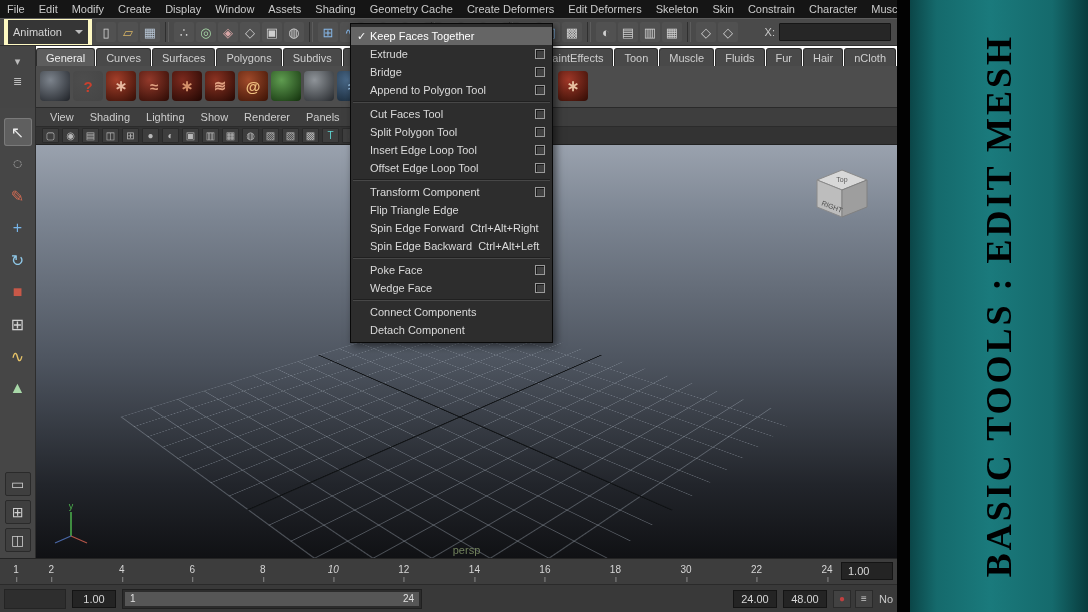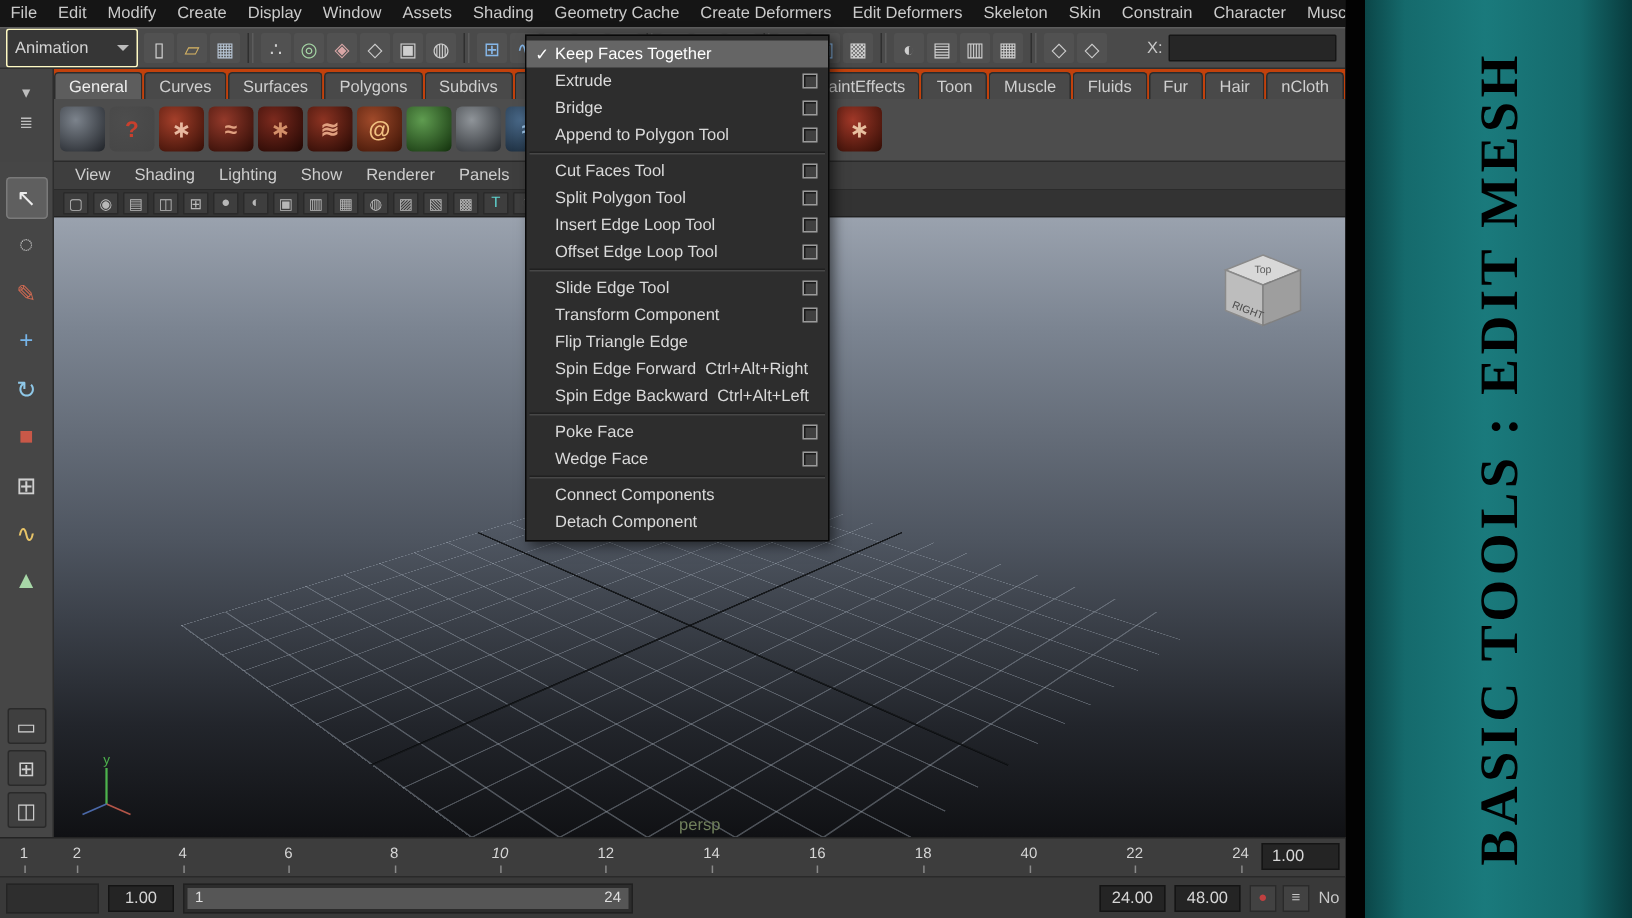--- a/index.html
+++ b/index.html
@@ -5,32 +5,32 @@
   html,body{margin:0;padding:0;background:#000;font-family:"Liberation Sans",sans-serif;}
   #stage{position:relative;width:1088px;height:612px;overflow:hidden;background:#000;user-select:none;}
   #maya{position:absolute;left:0;top:0;width:897px;height:612px;background:#444;overflow:hidden;}
 
   
   #menubar{position:absolute;left:0;top:0;width:897px;height:18px;background:#151515;display:flex;align-items:center;overflow:hidden;}
   .mb-item{padding:2px 7px;font-size:11px;color:#cbcbcb;white-space:nowrap;}
 
   
   #statusline{position:absolute;left:0;top:18px;width:897px;height:28px;background:#4a4a4a;border-top:1px solid #5d5d5d;border-bottom:1px solid #2f2f2f;display:flex;align-items:center;padding:0 4px;box-sizing:border-box;overflow:hidden;}
-  .menuset{width:88px;height:20px;background:#363636;border:1px solid #fef9c3;border-radius:2px;display:flex;align-items:center;justify-content:space-between;padding:12px 5px;color:#d4d4d4;font-size:11px;box-sizing:border-box;margin-right:4px;flex:none;}
+  .menuset{width:88px;height:20px;background:#363636;border:4px solid #fef9c3;border-radius:2px;display:flex;align-items:center;justify-content:space-between;padding:12px 5px;color:#d4d4d4;font-size:11px;box-sizing:border-box;margin-right:4px;flex:none;}
   .tri{width:0;height:0;border-left:4px solid transparent;border-right:4px solid transparent;border-top:4px solid #bbb;}
   #status-icons{display:flex;align-items:center;gap:2px;}
   .st-icon{width:20px;height:20px;display:flex;align-items:center;justify-content:center;font-size:13px;line-height:1;border-radius:2px;background:rgba(255,255,255,0.04);flex:none;}
   .sep{width:2px;height:20px;margin:0 3px;border-left:1px solid #2f2f2f;border-right:1px solid #5c5c5c;flex:none;}
   .x-wrap{margin-left:auto;display:flex;align-items:center;gap:4px;color:#c8c8c8;font-size:11px;padding-right:2px;flex:none;}
   .x-input{width:110px;height:16px;background:#262626;border:1px solid #161616;border-radius:1px;}
 
   
   #shelf-left{position:absolute;left:0;top:46px;width:36px;height:62px;background:#454545;border-right:1px solid #2d2d2d;display:flex;flex-direction:column;align-items:center;gap:6px;padding-top:8px;box-sizing:border-box;}
   .mini-icon{width:18px;height:14px;color:#bdbdbd;font-size:11px;display:flex;align-items:center;justify-content:center;}
-  #shelf-tabs{position:absolute;left:36px;top:46px;width:861px;height:20px;background:#c2410c;display:flex;align-items:flex-end;overflow:hidden;}
+  #shelf-tabs{position:absolute;left:36px;top:46px;width:861px;height:20px;background:#ffffff;display:flex;align-items:flex-end;overflow:hidden;}
   .shelf-tab{height:18px;padding:0 9px;display:flex;align-items:center;font-size:11px;color:#cfcfcf;background:#494949;border:1px solid #2c2c2c;border-bottom:none;border-radius:3px 3px 0 0;margin-right:1px;white-space:nowrap;box-sizing:border-box;}
   .shelf-tab.active{background:#5d5d5d;color:#eee;}
   .tab-spacer{width:150px;height:1px;}
   #shelf-row{position:absolute;left:36px;top:66px;width:861px;height:42px;background:#4d4d4d;border-bottom:1px solid #2a2a2a;box-sizing:border-box;}
   #shelf-icons-left{position:absolute;left:4px;top:5px;display:flex;gap:3px;}
   #shelf-icons-right{position:absolute;left:522px;top:5px;display:flex;gap:3px;}
   .shelf-icon{width:30px;height:30px;border-radius:4px;display:flex;align-items:center;justify-content:center;font-size:15px;font-weight:bold;}
 
   
   #main{position:absolute;left:0;top:108px;width:897px;height:450px;}
@@ -277,21 +277,21 @@
           <span class="tl-tick" style="left: 0%;">1</span>
           <span class="tl-tick" style="left: 4.34783%;">2</span>
           <span class="tl-tick" style="left: 13.0435%;">4</span>
           <span class="tl-tick" style="left: 21.7391%;">6</span>
           <span class="tl-tick" style="left: 30.4348%;">8</span>
           <span class="tl-tick" style="left: 39.1304%; font-style: italic;">10</span>
           <span class="tl-tick" style="left: 47.8261%;">12</span>
           <span class="tl-tick" style="left: 56.5217%;">14</span>
           <span class="tl-tick" style="left: 65.2174%;">16</span>
           <span class="tl-tick" style="left: 73.913%;">18</span>
-          <span class="tl-tick" style="left: 82.6087%;">40</span>
+          <span class="tl-tick" style="left: 82.6087%;">30</span>
           <span class="tl-tick" style="left: 91.3043%;">22</span>
           <span class="tl-tick" style="left: 100%;">24</span>
         </div>
       <div class="tl-current">1.00</div>
     </div>
 
     <div id="rangebar">
       <div class="rb-blank"></div>
       <div class="field">1.00</div>
       <div class="rb-slider">
@@ -347,25 +347,20 @@
           <span class="cm-optbox"></span>
         </div>
         <div class="cm-item">
           <span class="cm-check"></span>
           <span class="cm-label">Offset Edge Loop Tool</span>
           <span class="cm-optbox"></span>
         </div>
         <div class="cm-sep"></div>
         <div class="cm-item">
           <span class="cm-check"></span>
-          <span class="cm-label">Slide Edge Tool</span>
-          <span class="cm-optbox"></span>
-        </div>
-        <div class="cm-item">
-          <span class="cm-check"></span>
           <span class="cm-label">Transform Component</span>
           <span class="cm-optbox"></span>
         </div>
         <div class="cm-item">
           <span class="cm-check"></span>
           <span class="cm-label">Flip Triangle Edge</span>
         </div>
         <div class="cm-item">
           <span class="cm-check"></span>
           <span class="cm-label">Spin Edge Forward</span>

